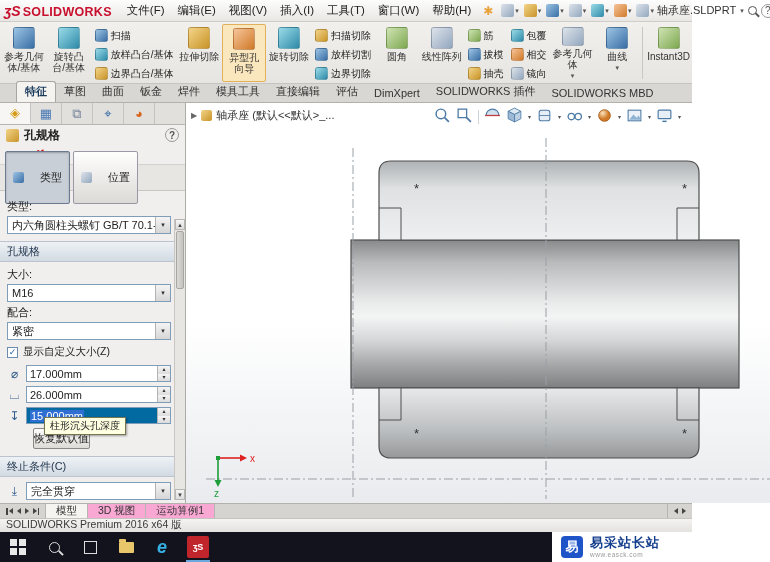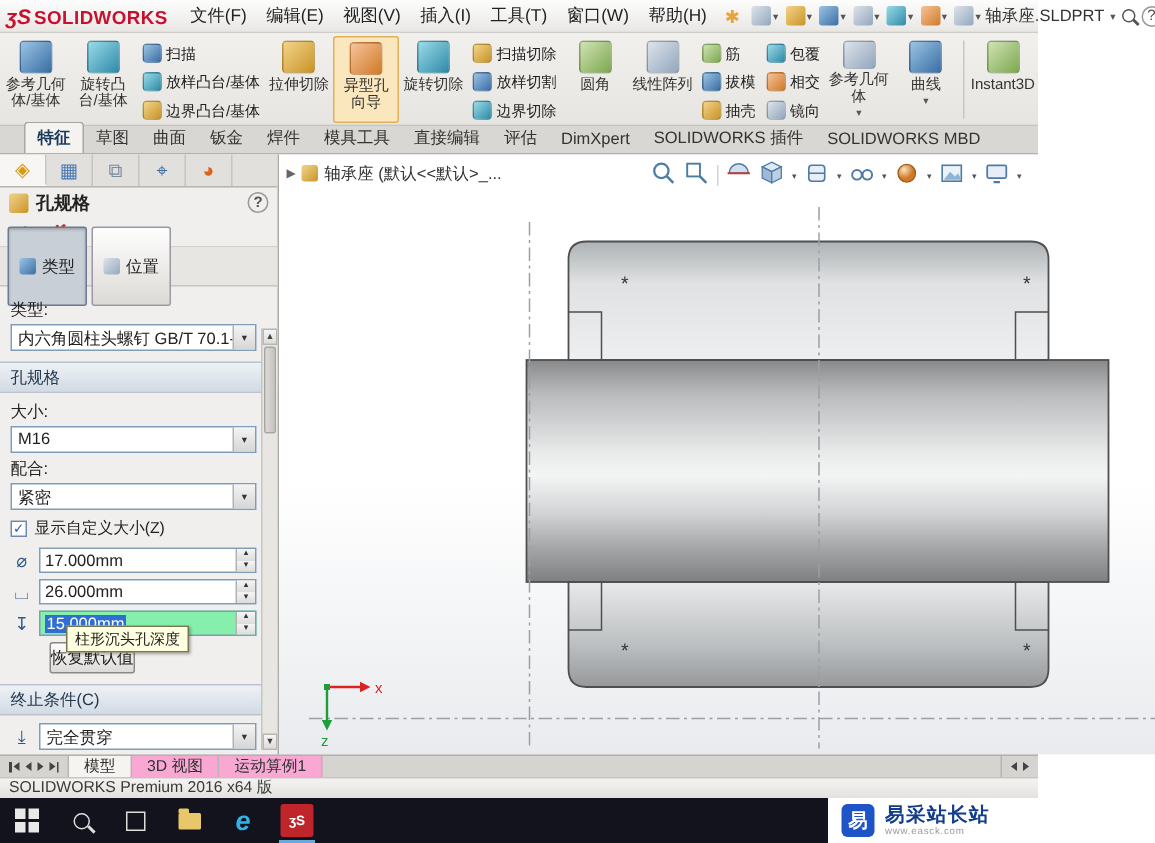--- a/index.html
+++ b/index.html
@@ -62,42 +62,42 @@
   .pm-tabs { height:22px; display:flex; background:#e2e0dc; border-bottom:1px solid #b8b6b2; }
   .pm-tab { width:31px; display:flex; align-items:center; justify-content:center;
     border-right:1px solid #c6c4c0; font-size:13px; }
   .pm-tab.active { background:#f7f6f4; border-bottom:2px solid #f7f6f4; }
   .pm-title { height:20px; display:flex; align-items:center; gap:5px; padding:0 6px; font-weight:bold; font-size:12px; }
   .okrow { height:20px; display:flex; align-items:center; gap:14px; padding:0 8px; border-bottom:1px solid #d4d2ce; }
   .ok { color:#1d9e3a; font-size:14px; font-weight:bold; }
   .cancel { color:#d32222; font-size:14px; font-weight:bold; }
   .subtabs { height:26px; display:flex; align-items:center; gap:3px; padding:0 5px;
     background:#e8e6e2; border-bottom:1px solid #c8c6c2; }
-  .subtab { border:1px solid #9a98a5; padding:18px 7px; font-size:11px; display:flex; gap:4px; align-items:center;
+  .subtab { border:1px solid #9a98a5; padding:18px 7px; font-size:11px; display:flex; gap:16px; align-items:center;
     background:linear-gradient(#fefefe,#dcdad6); border-radius:2px; }
   .subtab.active { background:#c9cfd7; border-color:#6b7a90; box-shadow:inset 0 1px 2px rgba(0,0,0,.25); }
   .stico { width:11px; height:11px; border-radius:2px; }
   .pm-body { padding:5px 14px 4px 7px; }
   .flabel { font-size:11px; margin:3px 0 2px; color:#222; }
   .combo { display:flex; height:18px; border:1px solid #7f9db9; background:#fff; align-items:center;
     font-size:11px; padding-left:4px; margin-bottom:2px; }
   .combo .val { flex:1; white-space:nowrap; overflow:hidden; }
   .arrowbox { width:15px; align-self:stretch; background:linear-gradient(#f4f4f4,#d6d6d6);
     border-left:1px solid #b5b3b0; display:flex; align-items:center; justify-content:center; font-size:7px; color:#333; }
   .gheader { margin:7px -14px 5px -7px; background:linear-gradient(#eef2f6,#d2dae3);
     border-top:1px solid #bac3ce; border-bottom:1px solid #bac3ce; padding:2px 7px;
     font-size:11px; color:#24384f; }
   .chkrow { display:flex; align-items:center; gap:5px; margin:5px 0 6px; font-size:10.5px; }
   .chk { width:11px; height:11px; border:1px solid #6b8cae; background:#fff; display:flex;
     align-items:center; justify-content:center; font-size:9px; color:#2b5fae; line-height:1; }
   .valrow { display:flex; align-items:center; gap:4px; margin:4px 0; }
   .vicon { width:15px; font-size:12px; color:#2d5a8c; text-align:center; line-height:1; }
   .vfield { flex:1; display:flex; height:17px; border:1px solid #7f9db9; background:#fff;
     align-items:center; font-size:11px; padding-left:3px; }
-  .vfield.hl { background:#86efac; }
+  .vfield.hl { background:#0369a1; }
   .vfield .sel { background:#2f6fd3; color:#fff; padding:0 1px; }
   .spin { width:13px; align-self:stretch; display:flex; flex-direction:column; border-left:1px solid #b5b3b0; margin-left:auto; }
   .spin span { flex:1; font-size:6px; line-height:7px; text-align:center; color:#333;
     background:linear-gradient(#f5f5f5,#dcdcdc); }
   .tooltip { position:absolute; left:44px; top:314px; background:#ffffe1; border:1px solid #767651;
     padding:1px 5px; font-size:10px; box-shadow:1px 1px 2px rgba(0,0,0,.35); z-index:6; white-space:nowrap; }
   .btn-restore { margin:4px 0 2px 26px; padding:2px 0; border:1px solid #8a8884;
     background:linear-gradient(#fdfdfd,#dddbd7); font-size:11px; width:max-content; border-radius:2px; }
   .pm-sb { position:absolute; right:0; top:116px; bottom:3px; width:11px; background:#e8e6e3; border-left:1px solid #c8c6c2; }
   .sb-btn { height:11px; display:flex; align-items:center; justify-content:center; font-size:6px; color:#444;

